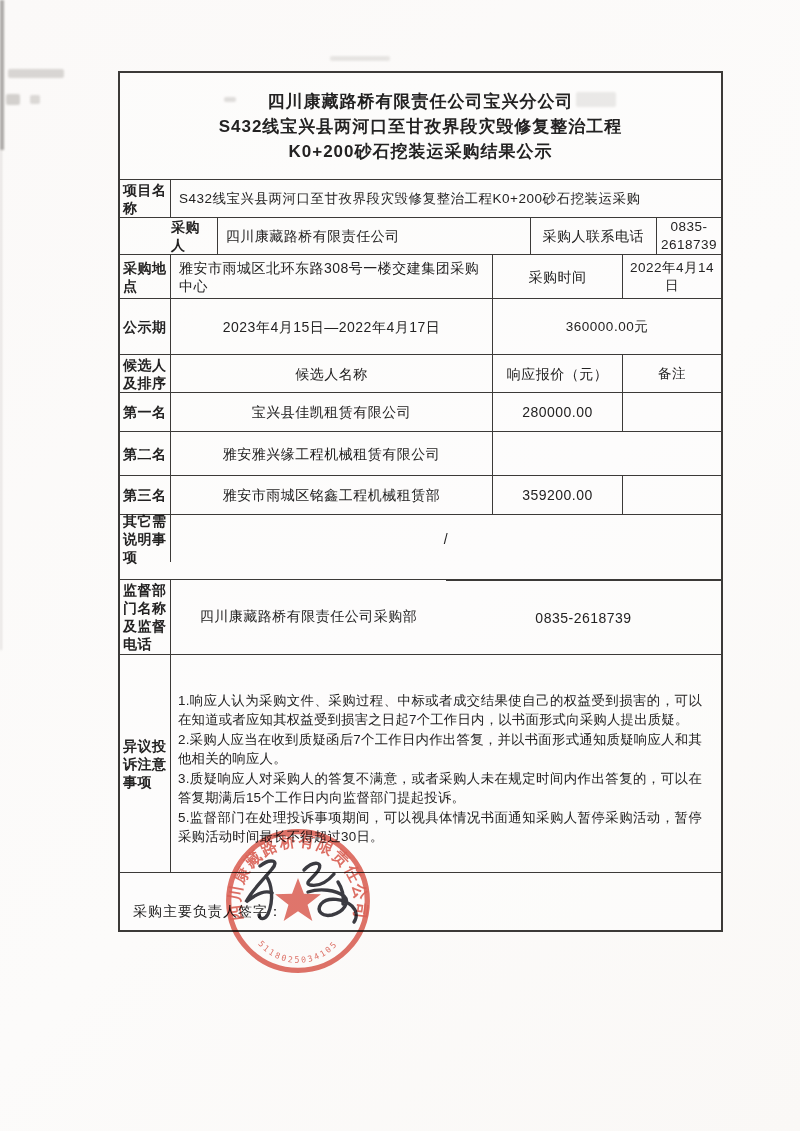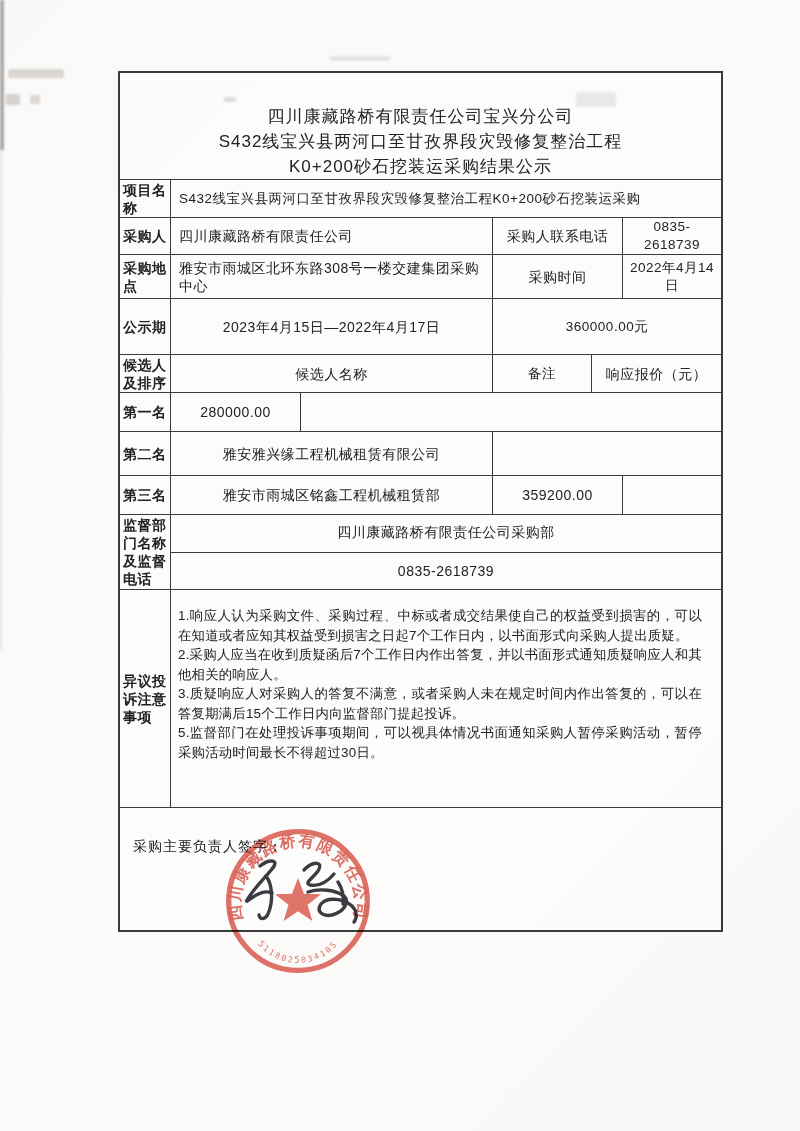--- a/index.html
+++ b/index.html
@@ -35,35 +35,35 @@
   .trow:first-child{border-top:none;}
   .cell{display:flex;align-items:center;border-left:1.5px solid var(--line);
         font-size:14px;line-height:18px;letter-spacing:.5px;}
   .cell:first-child{border-left:none;font-weight:bold;}
   .c-label{width:50px;padding:2px 3px;justify-content:flex-start;text-align:left;}
   .c-main{width:322px;padding:2px 8px;justify-content:flex-start;}
   .c-sub{width:130px;justify-content:center;text-align:center;}
   .c-val{flex:1;justify-content:center;text-align:center;padding:2px 4px;font-size:13.5px;}
   .center{justify-content:center;text-align:left;}
 
-  .title-block{height:106px;display:flex;flex-direction:column;justify-content:flex-end;
-               align-items:center;text-align:center;font-weight:normal;font-size:17px;
-               line-height:25px;letter-spacing:1px;padding-top:24px;}
+  .title-block{height:106px;display:flex;flex-direction:column;justify-content:flex-start;
+               align-items:center;text-align:center;font-weight:bold;font-size:17px;
+               line-height:25px;letter-spacing:1px;padding-top:16px;}
 
-  .r-h38{height:38px;} .r-h37{height:37px;} .r-h44{height:44px;} .r-h56{height:56px;}
-  .r-h39{height:39px;} .r-h48{height:48px;} .r-h75{height:75px;} .r-h218{height:218px;}
+  .r-h38{height:38px;} .r-h37{height:37px;padding-left:48px;} .r-h44{height:44px;} .r-h56{height:56px;}
+  .r-h39{height:39px;} .r-h48{height:48px;} .r-h75{height:75px;margin-top:17px;} .r-h218{height:218px;}
   .r-h79{height:79px;}
 
-  .split-col{flex:1;display:flex;flex-direction:column;border-left:1.5px solid var(--line);}
+  .split-col{flex:1;display:flex;flex-direction:row;border-left:1.5px solid var(--line);}
   .split-col .half{flex:1;display:flex;align-items:center;justify-content:center;
                    font-size:14px;letter-spacing:.5px;}
   .split-col .half + .half{border-top:1.5px solid var(--line);}
 
   .obj-cell{flex:1;border-left:1.5px solid var(--line);padding:16px 19px 6px 7px;
-            display:flex;flex-direction:column;justify-content:flex-start;}
+            display:flex;flex-direction:column;justify-content:center;}
   .obj-item{font-size:13.4px;line-height:19.5px;letter-spacing:.2px;text-align:justify;}
 
   .sign-row{align-items:center;}
   .sign-cell{width:100%;display:flex;align-items:center;padding-left:13px;
              font-size:14px;letter-spacing:1px;}
 
   
   .stamp{position:absolute;left:221px;top:820px;width:154px;height:162px;
          opacity:.85;mix-blend-mode:multiply;filter:blur(.3px);}
   .signature{position:absolute;left:238px;top:852px;width:140px;height:86px;
@@ -110,41 +110,46 @@
 
   <div class="trow r-h56">
     <div class="cell c-label">公示期</div>
     <div class="cell c-main center">2023年4月15日—2022年4月17日</div>
     <div class="cell c-val">360000.00元</div>
   </div>
 
   <div class="trow r-h38">
     <div class="cell c-label">候选人及排序</div>
     <div class="cell c-main center">候选人名称</div>
+    <div class="cell c-sub">响应报价（元）</div>
     <div class="cell c-val">备注</div>
-    <div class="cell c-sub">响应报价（元）</div>
   </div>
 
   <div class="trow r-h39">
     <div class="cell c-label">第一名</div>
+    <div class="cell c-main center">宝兴县佳凯租赁有限公司</div>
     <div class="cell c-sub">280000.00</div>
     <div class="cell c-val"></div>
   </div>
   <div class="trow r-h44">
     <div class="cell c-label">第二名</div>
     <div class="cell c-main center">雅安雅兴缘工程机械租赁有限公司</div>
     <div class="cell c-val"></div>
   </div>
   <div class="trow r-h39">
     <div class="cell c-label">第三名</div>
     <div class="cell c-main center">雅安市雨城区铭鑫工程机械租赁部</div>
     <div class="cell c-sub">359200.00</div>
     <div class="cell c-val"></div>
   </div>
 
+  <div class="trow r-h48">
+    <div class="cell c-label">其它需说明事项</div>
+    <div class="cell center" style="flex:1;">/</div>
+  </div>
 
   <div class="trow r-h75">
     <div class="cell c-label">监督部门名称及监督电话</div>
     <div class="split-col">
       <div class="half">四川康藏路桥有限责任公司采购部</div>
       <div class="half">0835-2618739</div>
     </div>
   </div>
 
   <div class="trow r-h218">

